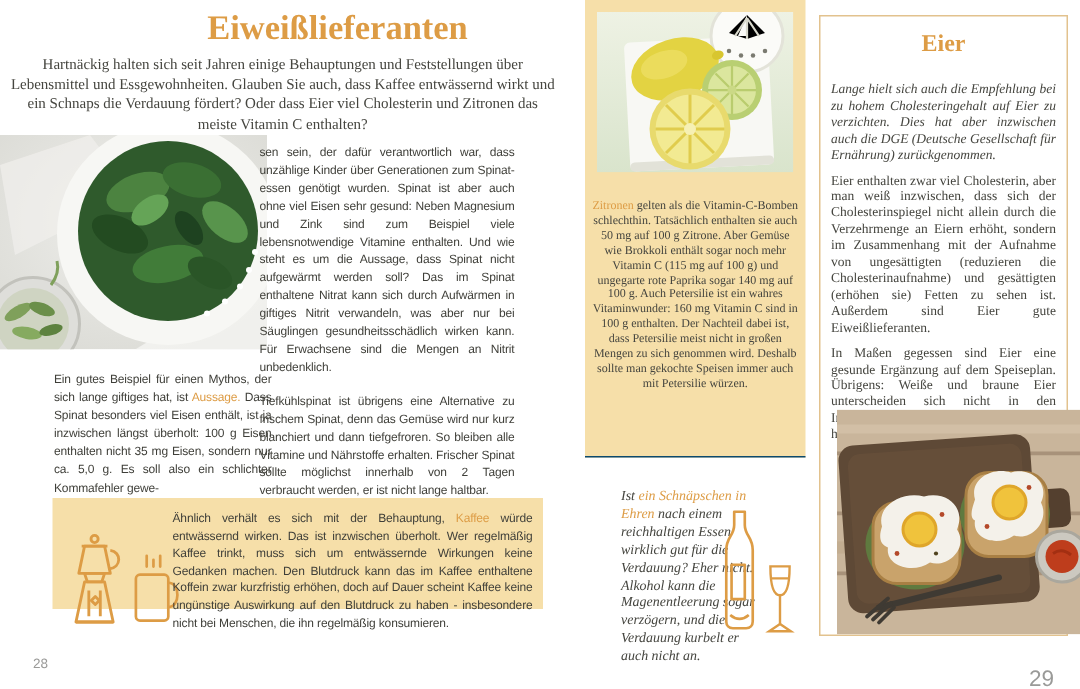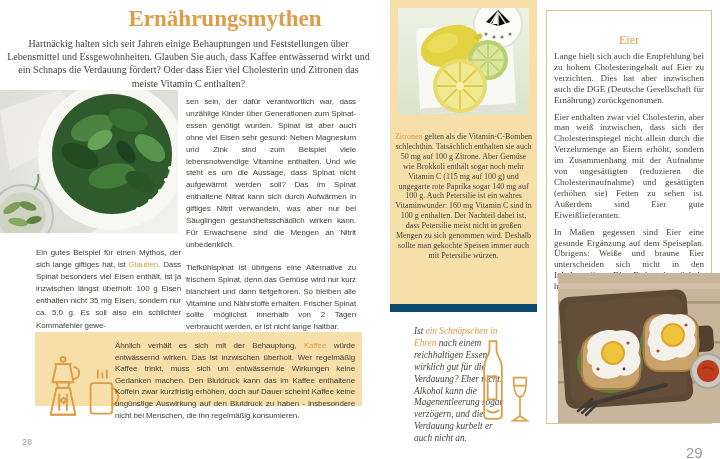--- a/index.html
+++ b/index.html
@@ -12,54 +12,54 @@
   p{margin:0;}
 
   
   #title{left:25px;top:6px;width:400px;text-align:center;font-size:23px;
          font-weight:bold;color:#dd9c45;}
   #intro{left:6px;top:37px;width:365px;text-align:center;font-size:10px;
          line-height:13.2px;color:#45453f;}
   #spinach-photo{left:0;top:90px;width:178px;height:143px;overflow:hidden;}
   #col1{left:36px;top:247px;width:145px;font-size:8px;letter-spacing:-0.1px;
         line-height:12.1px;text-align:justify;}
-  #col2{left:186px;top:96px;width:170px;font-size:8px;letter-spacing:-0.1px;
+  #col2{left:173px;top:96px;width:170px;font-size:8px;letter-spacing:-0.1px;
         line-height:11.9px;text-align:justify;}
   #col2 .p2{margin-top:11px;}
   #kaffee-box{left:35px;top:332px;width:327px;height:74px;background:#f6dfa9;}
   #kaffee-text{left:80px;top:8px;width:240px;font-size:8px;letter-spacing:-0.1px;
         line-height:11.6px;text-align:justify;}
   #moka-icon{left:8px;top:23px;}
   #mug-icon{left:52px;top:36px;}
   #pagenum-left{left:22px;top:437px;font-size:9px;color:#9a9a98;text-align:center;}
 
   
   #zitronen-box{left:390px;top:0;width:147px;height:304px;background:#f6dfa9;
-        border-bottom:8px solid #0c4a6e;}
+        border-bottom:1px solid #0c4a6e;}
   #lemon-photo{left:8px;top:8px;width:131px;height:107px;overflow:hidden;position:absolute;}
   #zitronen-text{left:4px;top:132px;width:139px;text-align:center;font-size:8px;
         line-height:9.9px;color:#45453f;position:absolute;}
   #eier-panel{left:546px;top:10px;width:166px;height:414px;border:1px solid #e2c28e;
         background:#ffffff;box-sizing:border-box;}
-  #eier-title{margin-top:22px;text-align:center;font-size:12px;font-weight:normal;
+  #eier-title{margin-top:10px;text-align:center;font-size:16px;font-weight:bold;
         color:#dd9c45;}
   .eier-p{margin:6px 7px 0 7px;font-size:9px;line-height:10.9px;text-align:justify;
         color:#45453f;}
-  .eier-p.first{margin-top:3px;}
+  .eier-p.first{margin-top:15px;font-style:italic;}
   #eggs-photo{left:558px;top:273px;width:162px;height:150px;overflow:hidden;z-index:5;}
   #schnaps-text{left:414px;top:326px;width:97px;font-size:9.3px;line-height:11.9px;
         color:#45453f;font-style:italic;}
   #bottle-icon{left:478px;top:336px;}
   #glass-icon{left:508px;top:376px;}
   #pagenum-right{left:686px;top:444px;font-size:15px;color:#9a9a98;}
 </style>
 </head>
 <body>
 
-<div class="abs serif" id="title">Ernährungsmythen</div>
+<div class="abs serif" id="title">Eiweißlieferanten</div>
 
 <p class="abs serif" id="intro">Hartnäckig halten sich seit Jahren einige Behauptungen und Feststellungen über Lebensmittel und Essgewohnheiten. Glauben Sie auch, dass Kaffee entwässernd wirkt und ein Schnaps die Verdauung fördert? Oder dass Eier viel Cholesterin und Zitronen das meiste Vitamin C enthalten?</p>
 
 <div class="abs" id="spinach-photo">
   <svg width="178" height="143" viewBox="0 0 178 143">
     <defs>
       <radialGradient id="bgsp" cx="50%" cy="40%" r="80%">
         <stop offset="0%" stop-color="#efefec"></stop>
           <stop offset="100%" stop-color="#d8d8d2"></stop>
       </radialGradient>
@@ -90,21 +90,21 @@
       <circle cx="22" cy="126" r="24" fill="#cfd4c2"></circle>
       <ellipse cx="12" cy="118" rx="10" ry="4" fill="#7fa05b" transform="rotate(-30 12 118)"></ellipse>
       <ellipse cx="28" cy="116" rx="9" ry="4" fill="#6b8f4a" transform="rotate(20 28 116)"></ellipse>
       <ellipse cx="18" cy="132" rx="10" ry="4" fill="#86aa60" transform="rotate(10 18 132)"></ellipse>
       <ellipse cx="34" cy="130" rx="8" ry="3.5" fill="#5d823f" transform="rotate(-15 34 130)"></ellipse>
       <path d="M34,100 Q40,92 38,84" fill="none" stroke="#7fa05b" stroke-width="2"></path>
     </g>
   </svg>
 </div>
 
-<p class="abs sans" id="col1"><span>Ein gutes Beispiel für einen Mythos, der sich lange giftiges hat, ist </span><span class="hl">Glauben.</span><span> Dass Spinat besonders viel Eisen enthält, ist ja inzwischen längst überholt: 100 g Eisen enthalten nicht 35 mg Eisen, sondern nur ca. 5,0 g. Es soll also ein schlichter Kommafehler gewe-</span></p>
+<p class="abs sans" id="col1"><span>Ein gutes Beispiel für einen Mythos, der sich lange giftiges hat, ist </span><span class="hl">Aussage.</span><span> Dass Spinat besonders viel Eisen enthält, ist ja inzwischen längst überholt: 100 g Eisen enthalten nicht 35 mg Eisen, sondern nur ca. 5,0 g. Es soll also ein schlichter Kommafehler gewe-</span></p>
 
 <div class="abs sans" id="col2">
   <p>sen sein, der dafür verantwortlich war, dass unzählige Kinder über Generationen zum Spinat-essen genötigt wurden. Spinat ist aber auch ohne viel Eisen sehr gesund: Neben Magnesium und Zink sind zum Beispiel viele lebensnotwendige Vitamine enthalten. Und wie steht es um die Aussage, dass Spinat nicht aufgewärmt werden soll? Das im Spinat enthaltene Nitrat kann sich durch Aufwärmen in giftiges Nitrit verwandeln, was aber nur bei Säuglingen gesundheitsschädlich wirken kann. Für Erwachsene sind die Mengen an Nitrit unbedenklich.</p>
   <p class="p2">Tiefkühlspinat ist übrigens eine Alternative zu frischem Spinat, denn das Gemüse wird nur kurz blanchiert und dann tiefgefroren. So bleiben alle Vitamine und Nährstoffe erhalten. Frischer Spinat sollte möglichst innerhalb von 2 Tagen verbraucht werden, er ist nicht lange haltbar.</p>
 </div>
 
 <div class="abs" id="kaffee-box">
   <svg class="abs" id="moka-icon" width="42" height="64" viewBox="0 0 44 66">
     <g fill="none" stroke="#dd9c45" stroke-width="2" stroke-linejoin="round">
       <circle cx="21" cy="4" r="2.5"></circle>

